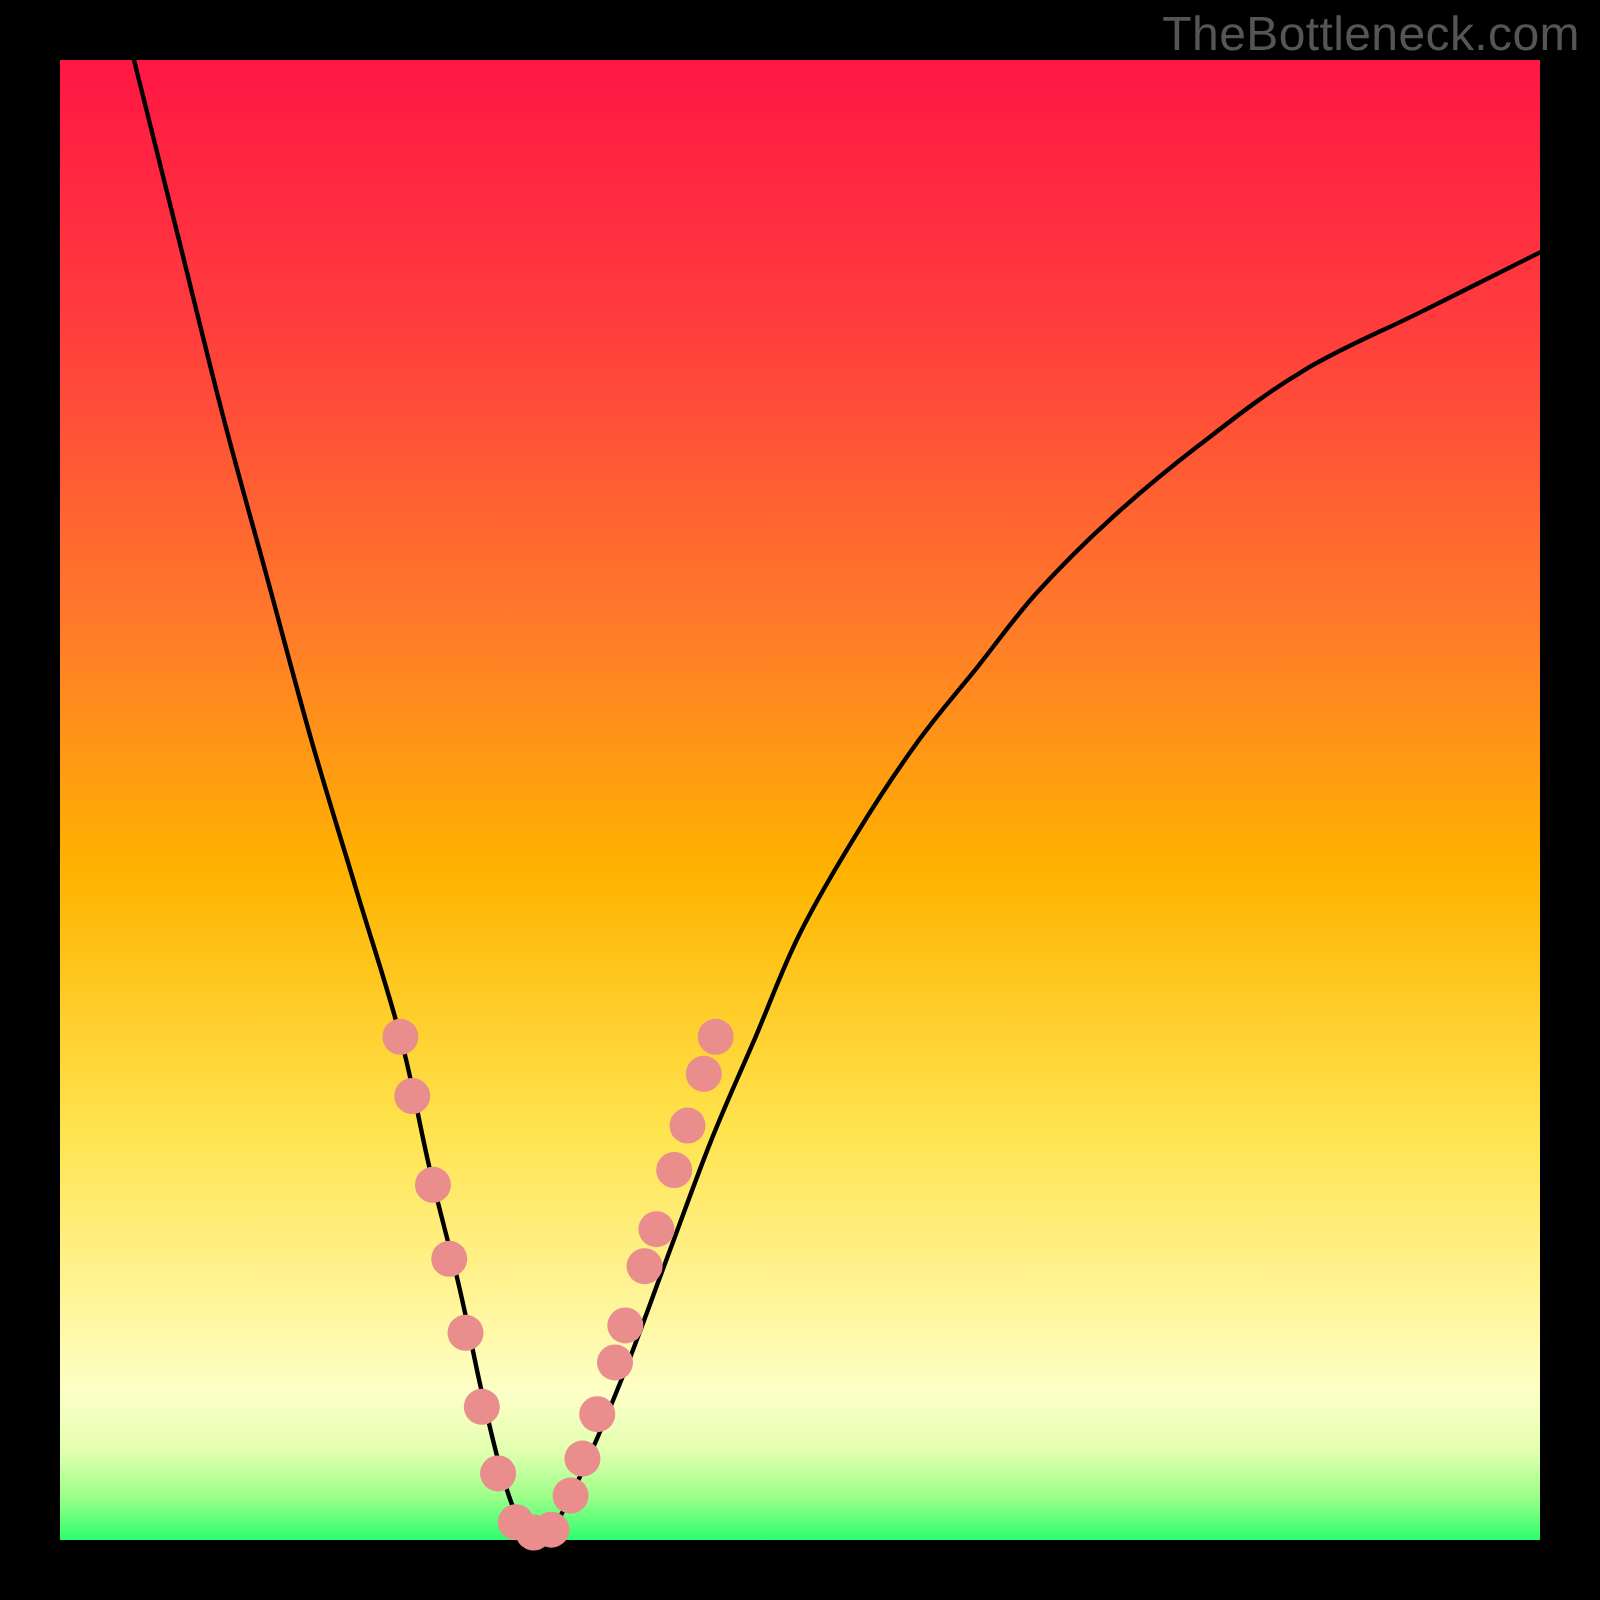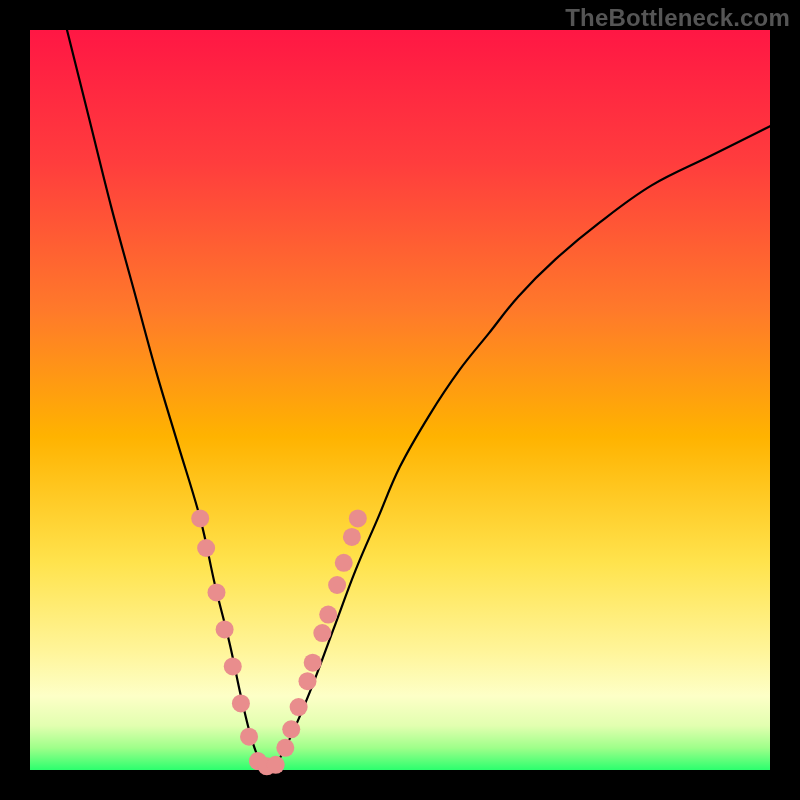--- a/index.html
+++ b/index.html
@@ -16,21 +16,21 @@
     height: 800px;
     background: #000;
     position: relative;
   }
   .watermark {
     position: absolute;
     top: 4px;
     right: 10px;
     color: #555;
     font-size: 24px;
-    font-weight: 700;
+    font-weight: 400;
     letter-spacing: 0.2px;
     z-index: 20;
   }
   svg {
     display: block;
   }
 </style>
 </head>
 <body>
 

